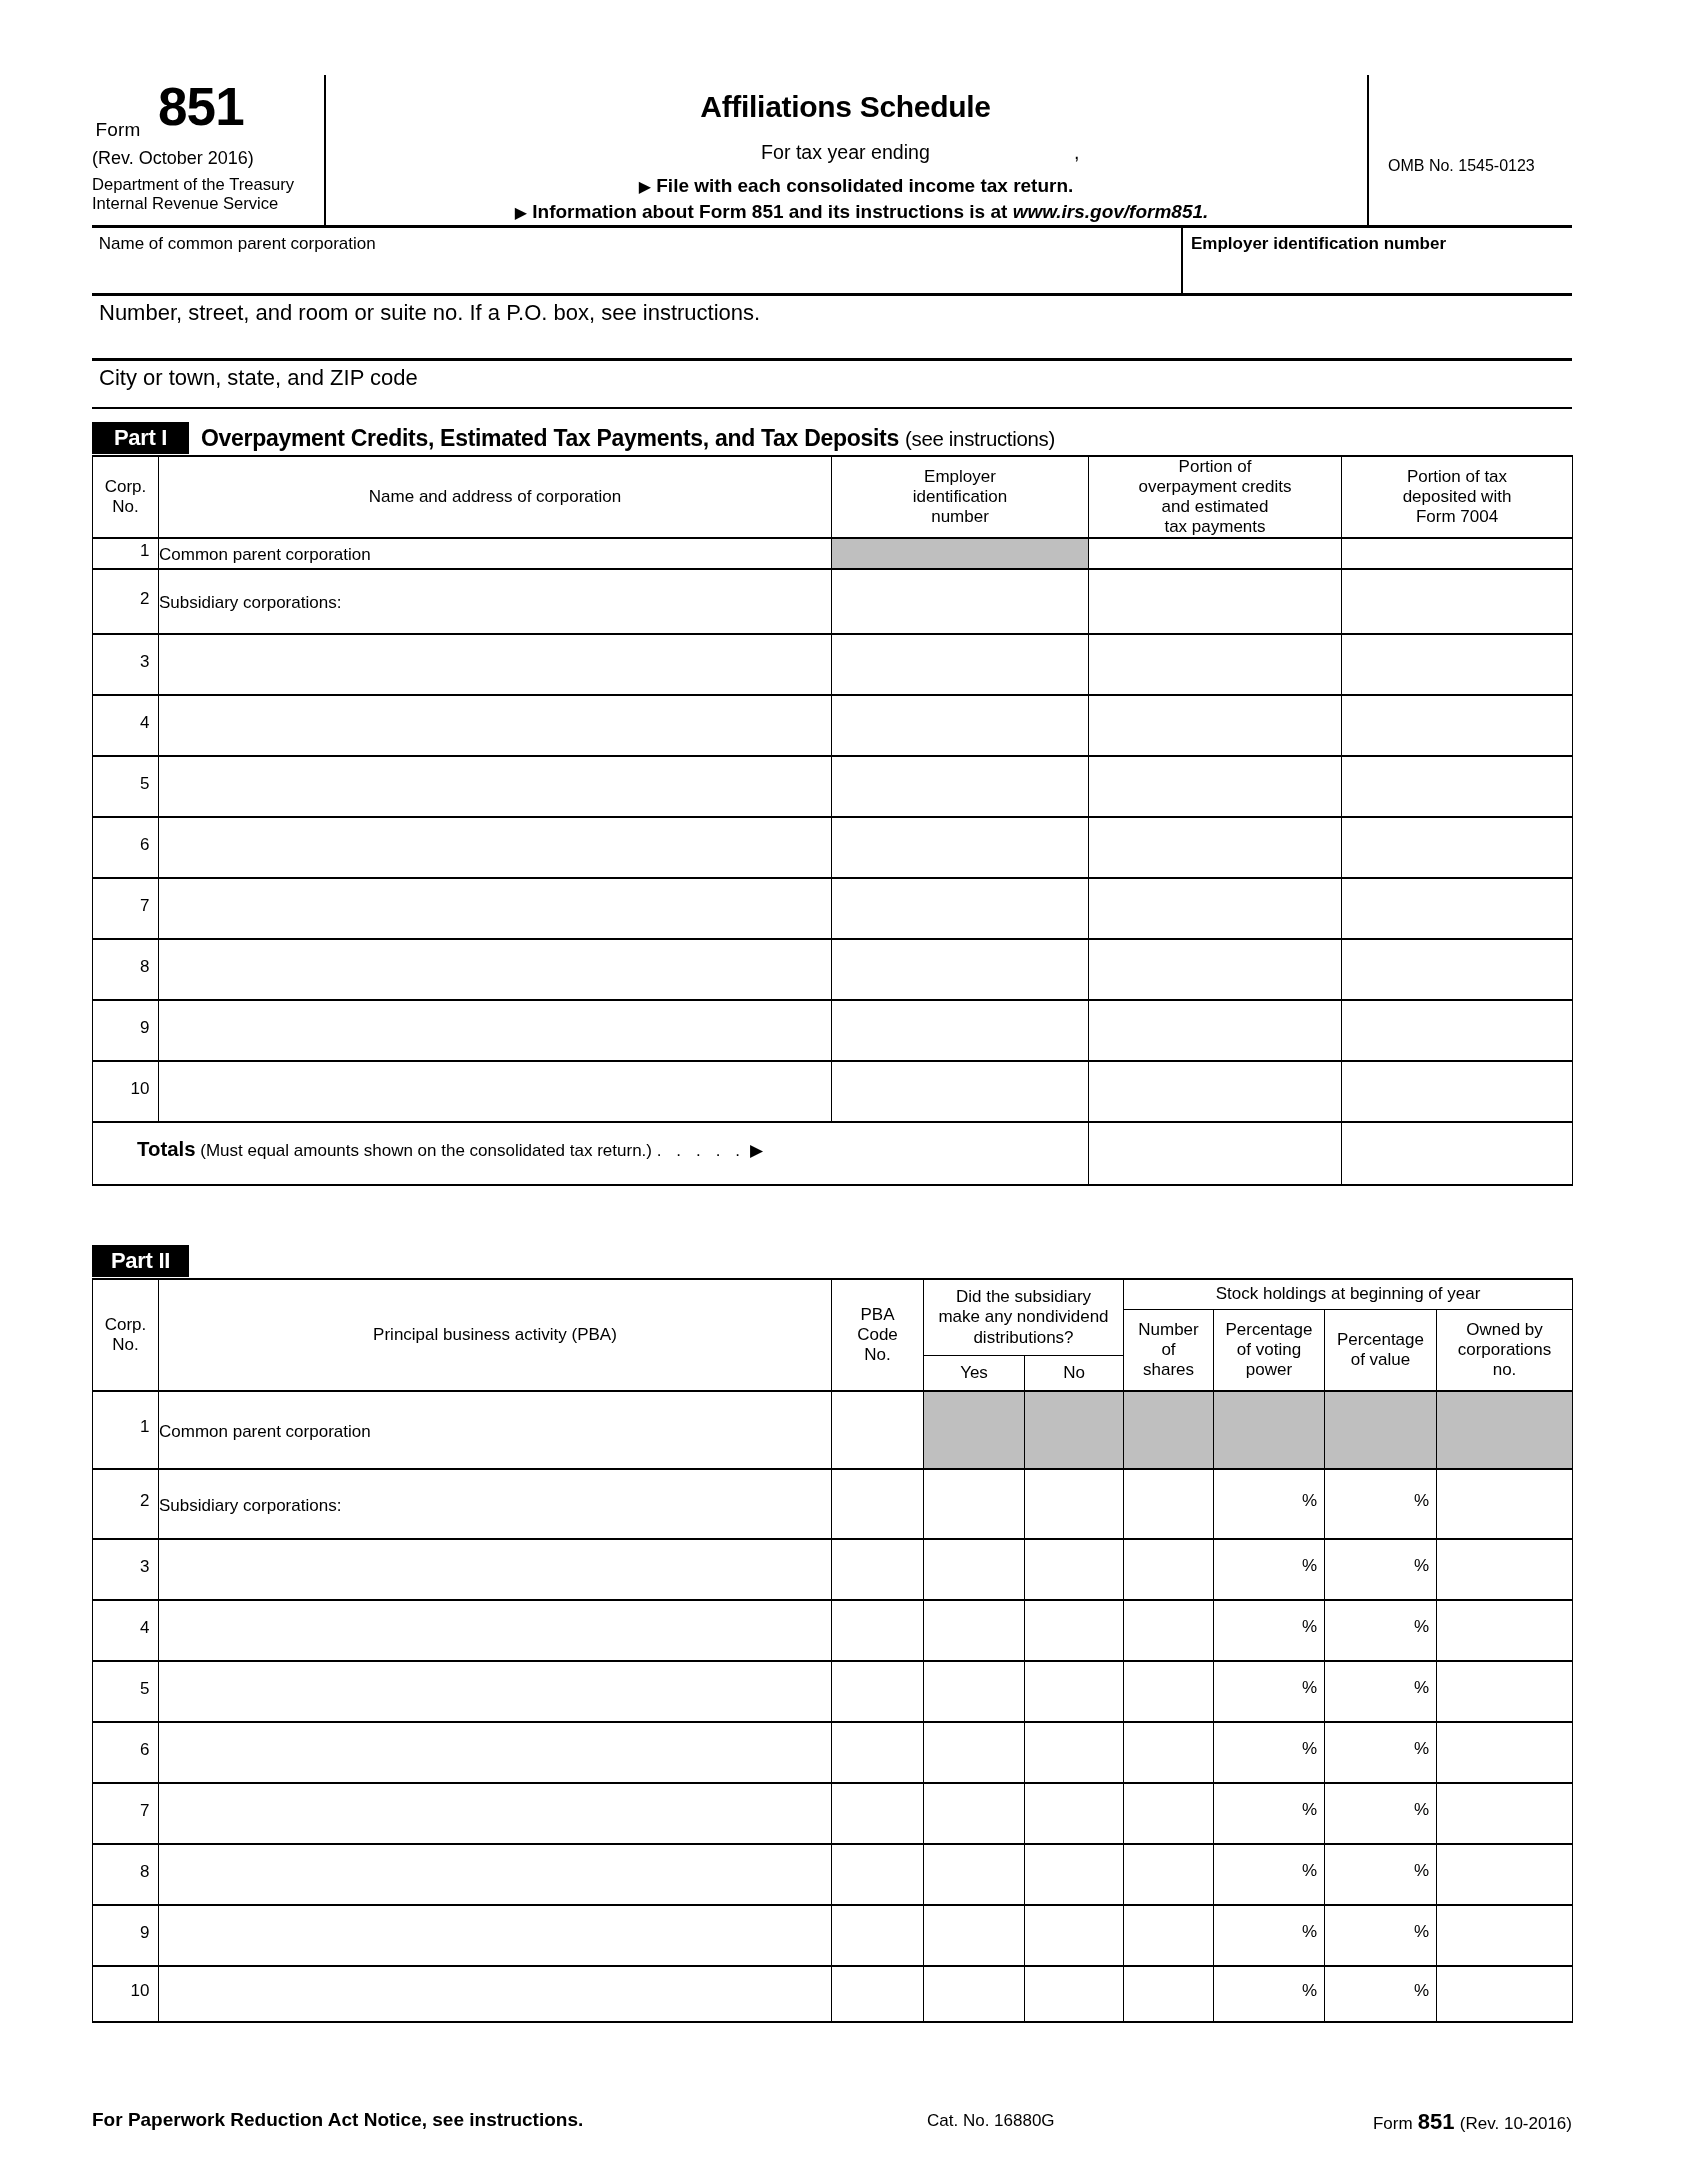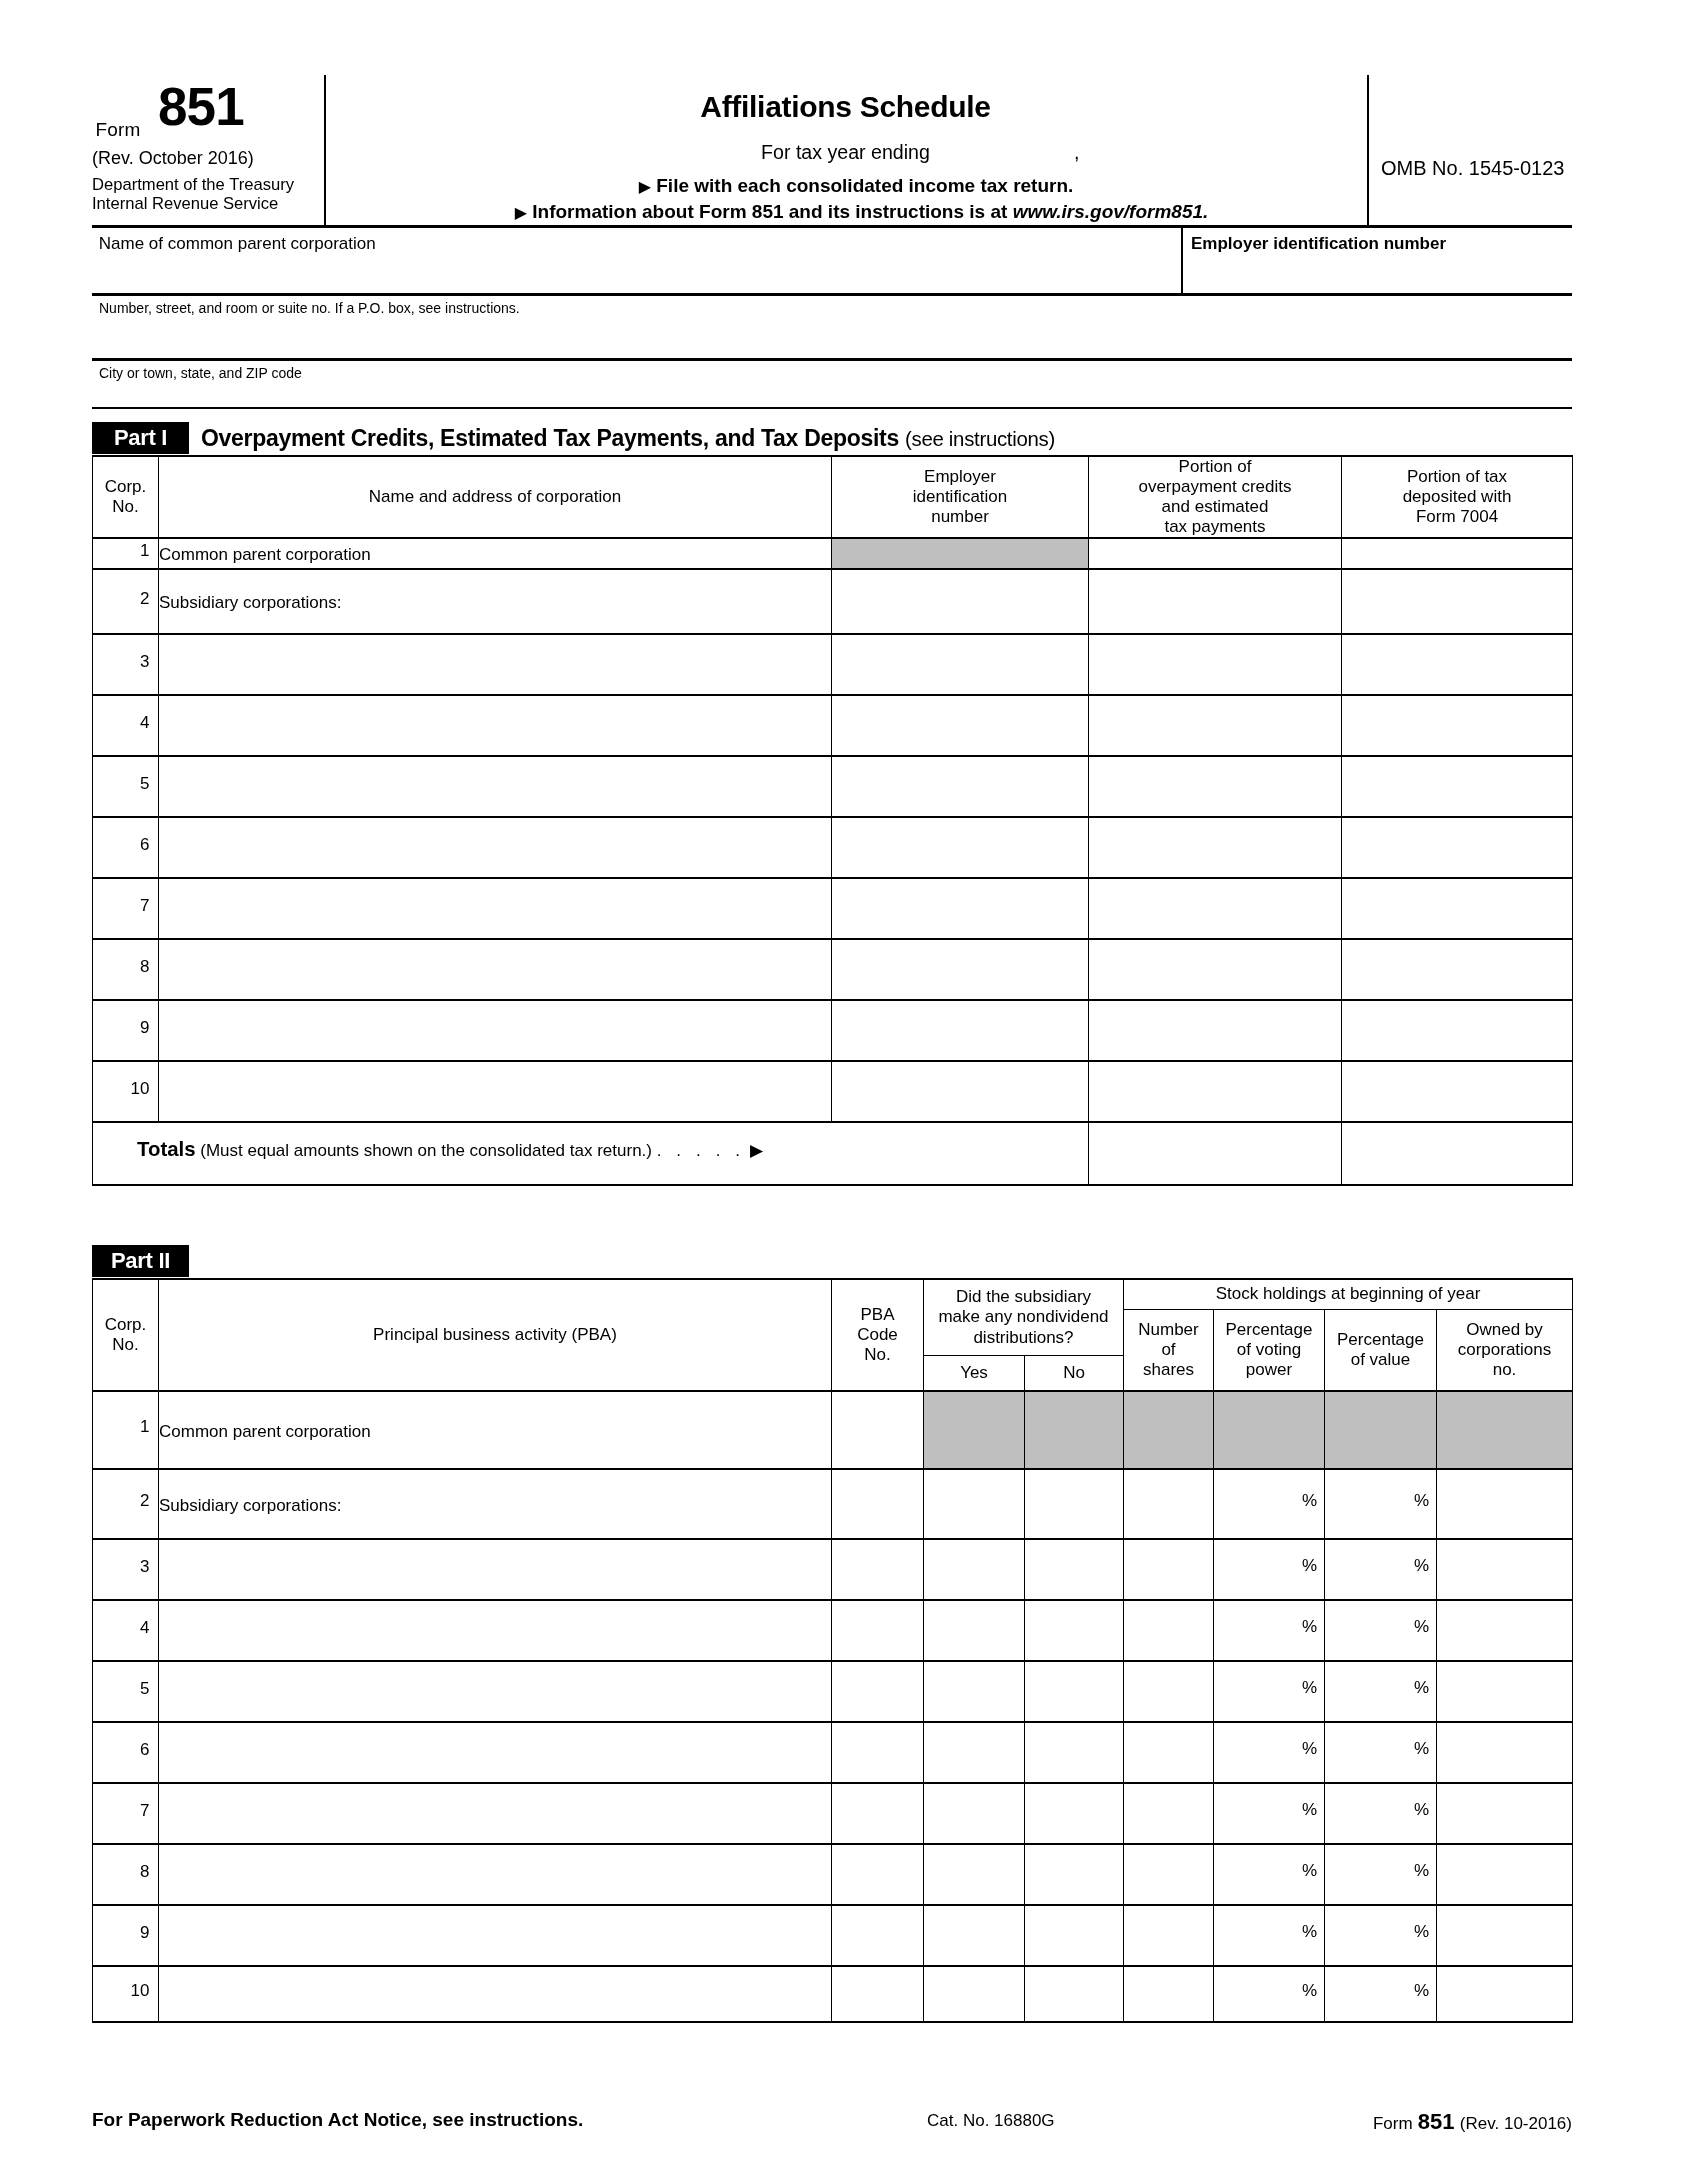--- a/index.html
+++ b/index.html
@@ -30,29 +30,29 @@
          font-size:30px;font-weight:bold;letter-spacing:-0.3px;}
   .taxyear{position:absolute;left:0;right:0;top:66px;text-align:center;font-size:19.6px;}
   .taxyear-comma{position:absolute;left:750px;top:66px;font-size:19.6px;}
   .line2{position:absolute;left:0;right:0;top:100px;text-align:center;
          font-size:19px;font-weight:bold;padding-left:21px;}
   .line3{position:absolute;left:0;right:0;top:126px;text-align:center;
          font-size:19px;font-weight:bold;margin-left:32px;}
   .arrow{font-size:16px;}
 
   .hdr-right{position:absolute;left:1275px;top:0;width:205px;height:152px;}
-  .omb{position:absolute;left:14px;top:82px;font-size:20px;white-space:nowrap;}
+  .omb{position:absolute;left:21px;top:82px;font-size:16px;white-space:nowrap;}
 
   
   .rule{position:absolute;left:92px;background:#000;}
   .nameblk{position:absolute;left:92px;top:227px;width:1480px;height:66px;}
   .namelbl{position:absolute;left:6.8px;top:6.8px;font-size:17px;}
   .einlbl{position:absolute;left:1099px;top:6.8px;font-size:17px;font-weight:bold;}
   .einsep{position:absolute;left:1089px;top:0;width:1.7px;height:66px;background:#000;}
-  .addrlbl{position:absolute;left:99px;font-size:14px;}
+  .addrlbl{position:absolute;left:99px;font-size:22px;}
 
   
   .partbar{position:absolute;left:92px;height:32px;}
   .parttag{position:absolute;left:0;top:0;width:97px;height:32px;background:#000;
            color:#fff;font-size:22px;font-weight:bold;text-align:center;
            line-height:32px;letter-spacing:-0.3px;}
   .parttitle{position:absolute;left:109px;top:0;height:32px;line-height:32px;
              font-size:23px;font-weight:bold;letter-spacing:-0.3px;white-space:nowrap;}
   .parttitle .see{font-size:20.4px;font-weight:normal;}
 

